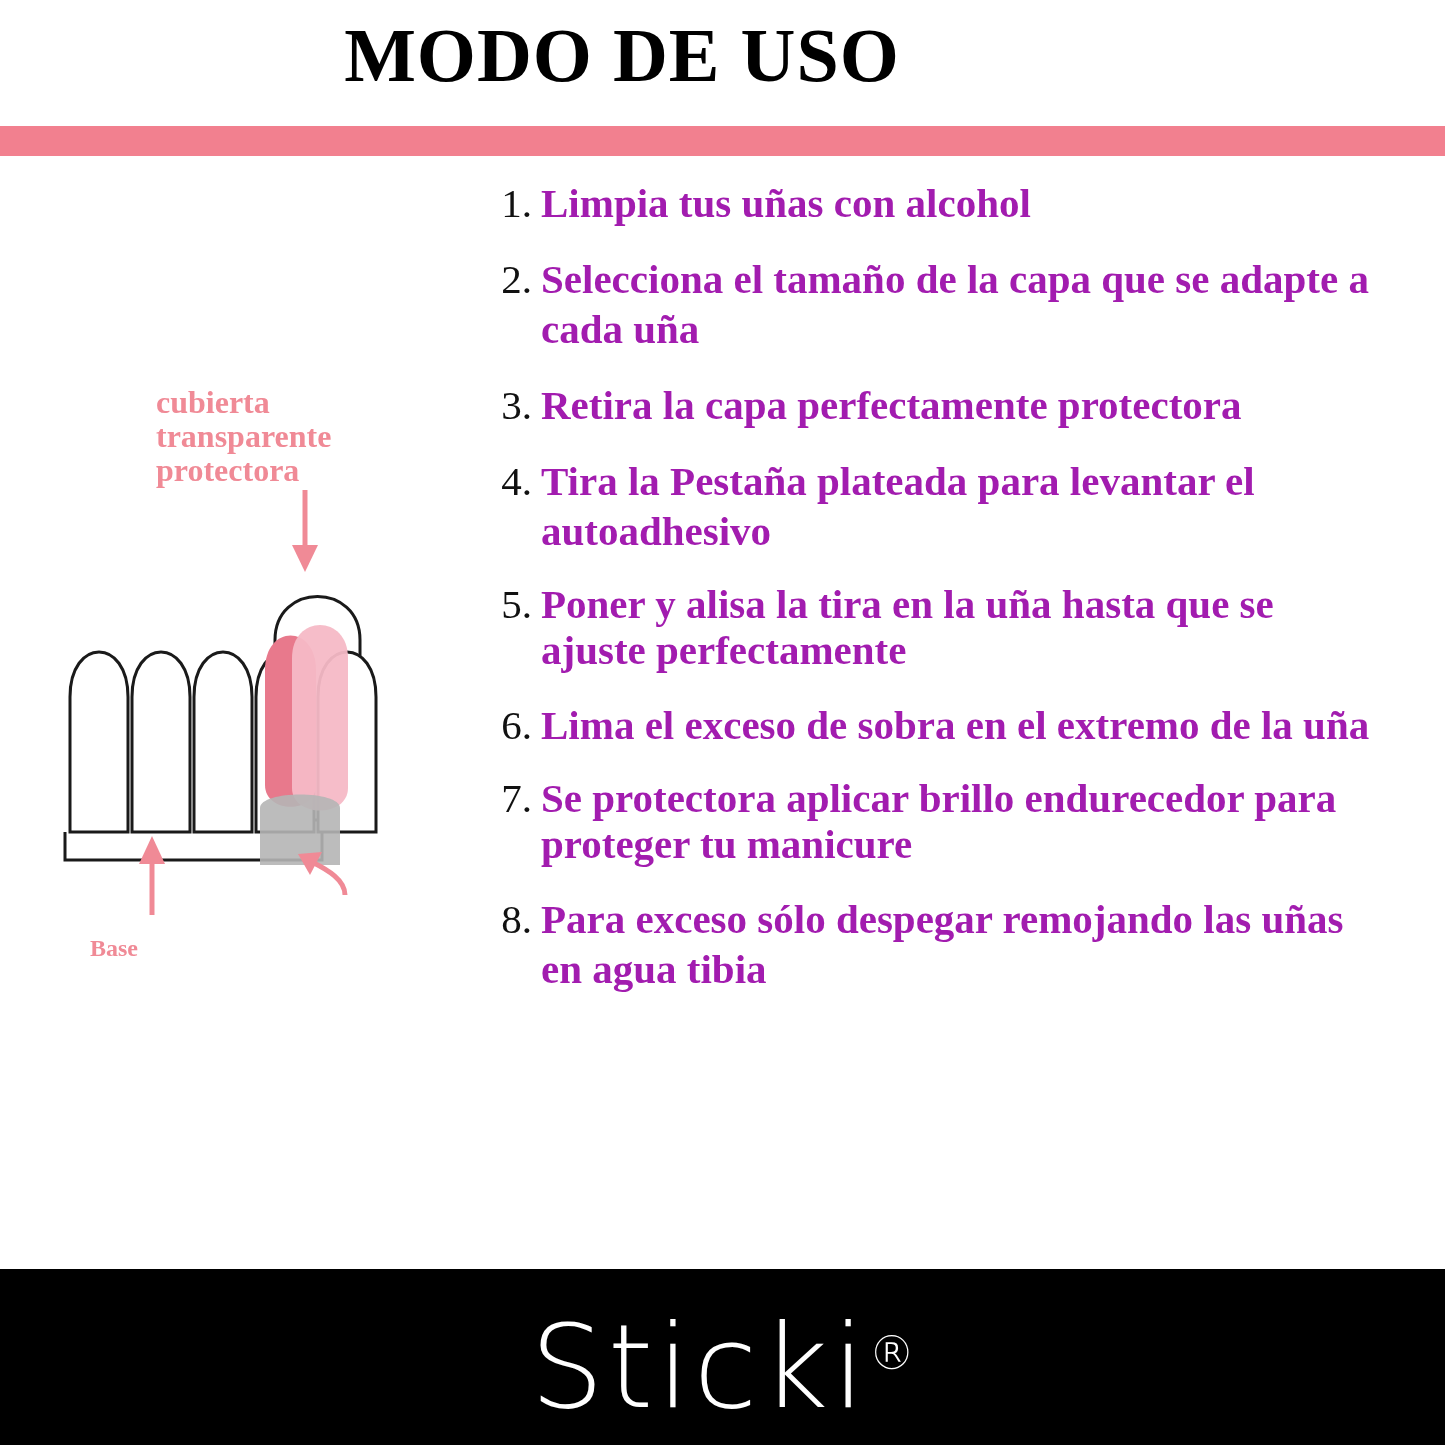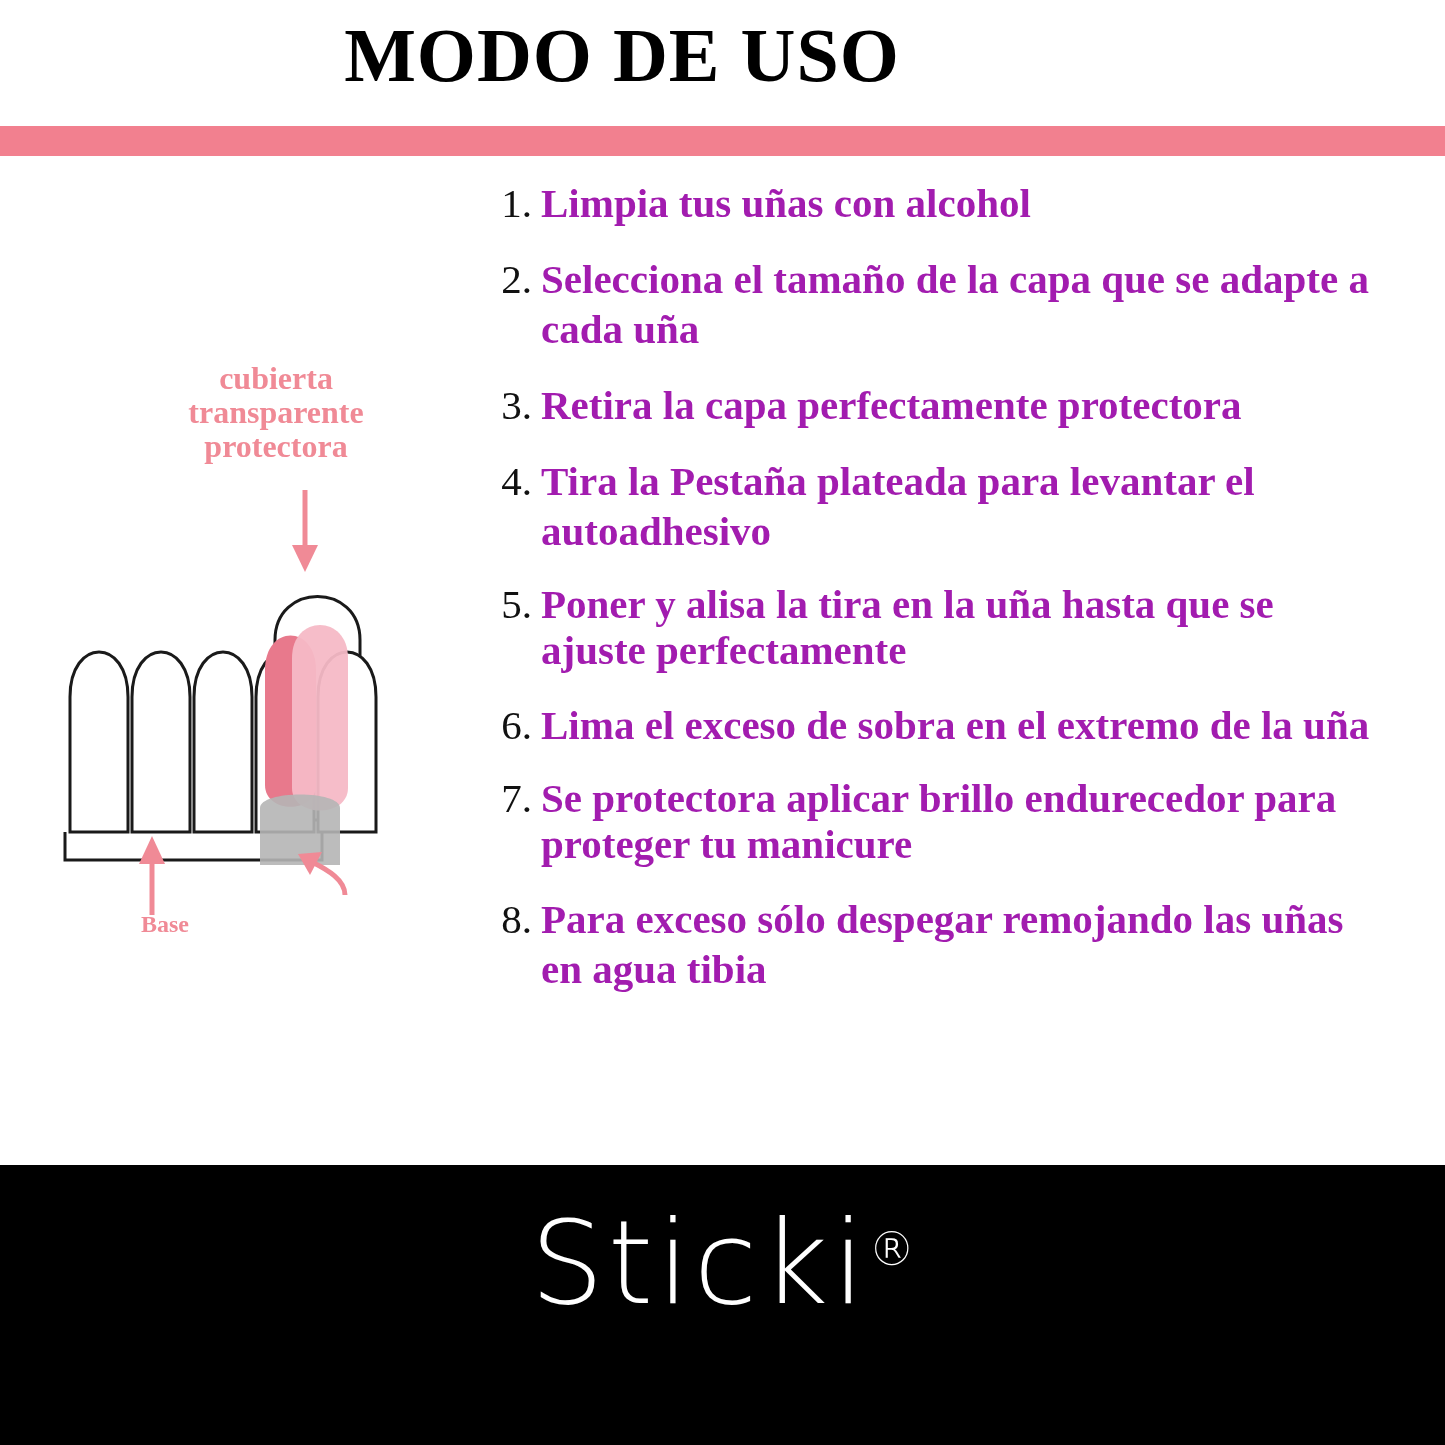--- a/index.html
+++ b/index.html
@@ -85,22 +85,22 @@
     width: 420px;
     height: 680px;
   }
   .diagram svg { display: block; }
 
   .lbl {
     position: absolute;
     color: #f08a96;
     font-family: "Liberation Serif", serif;
     font-weight: 700;
-    text-align: center;
     line-height: 1.06;
+    margin-top: 24px;
   }
   .lbl-top {
     left: 96px;
     top: 22px;
     width: 240px;
     font-size: 32px;
   }
   .lbl-base {
     left: 30px;
     top: 572px;
@@ -113,21 +113,21 @@
     width: 210px;
     font-size: 32px;
   }
 
   
   .footer {
     position: absolute;
     left: 0;
     bottom: 0;
     width: 1445px;
-    height: 280px;
+    height: 176px;
     background: #000000;
   }
   .brand {
     position: absolute;
     left: 0;
     top: 30px;
     width: 1445px;
     text-align: center;
     color: #ffffff;
     font-family: "DejaVu Sans", sans-serif;

